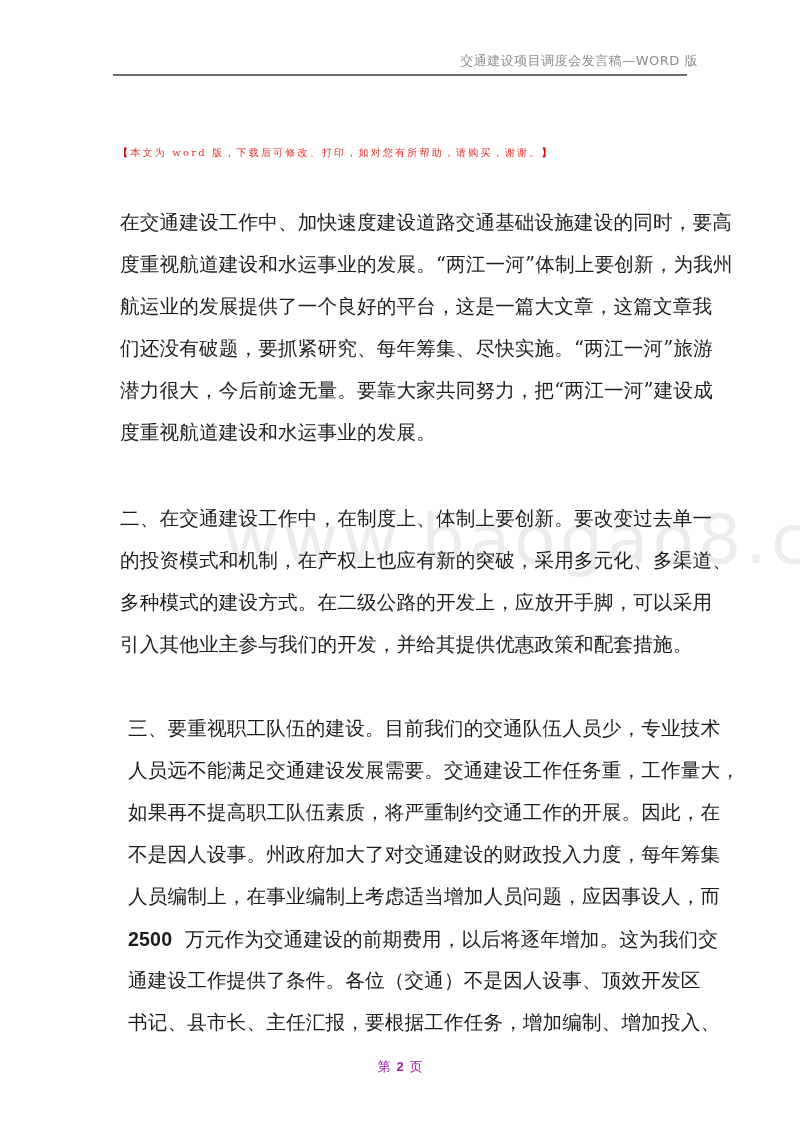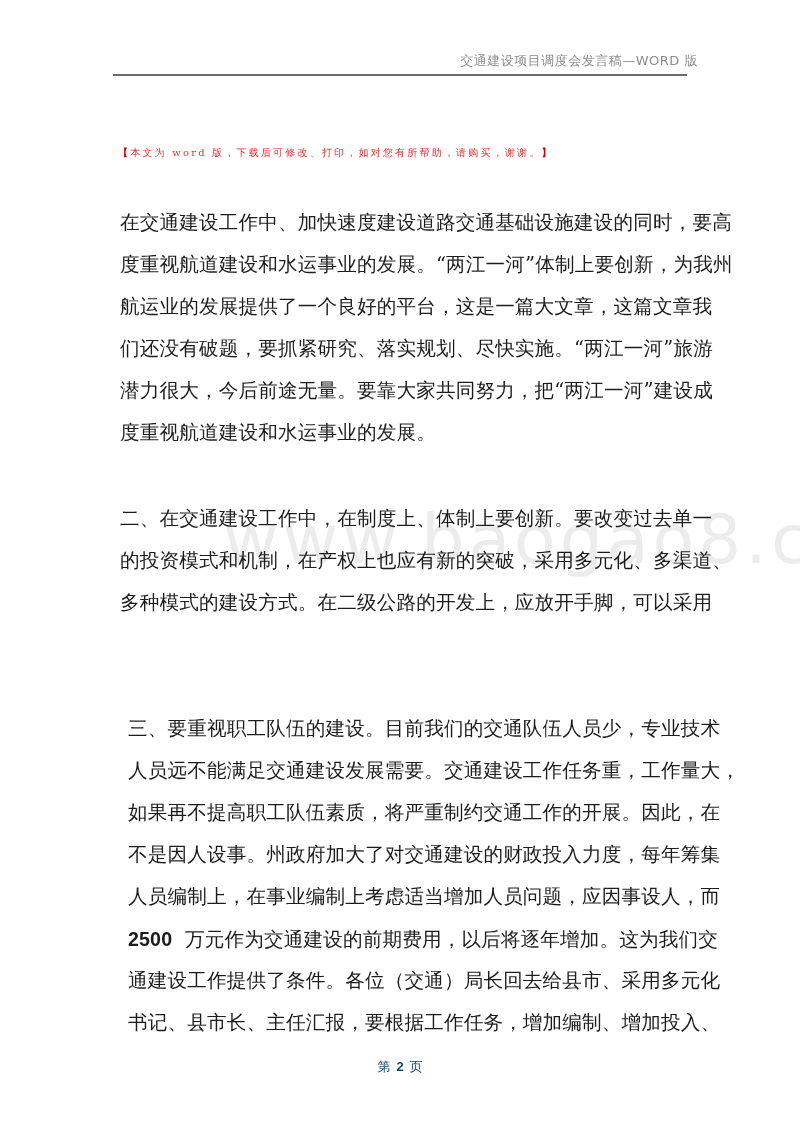--- a/index.html
+++ b/index.html
@@ -12,21 +12,21 @@
   .notice { position: absolute; left: 118px; top: 146px; font-size: 10px; color: #e0302c; white-space: nowrap;
             letter-spacing: 2.2px; font-family: "DejaVu Serif", "Liberation Serif", serif; }
   .notice .br { color: #d40000; font-weight: bold; }
   .para { position: absolute; left: 120px; width: 570px; font-size: 19.6px; line-height: 42px;
           letter-spacing: 0.15px; text-align: justify; color: #1c1c1c; }
   .para .line { display: block; height: 42px; white-space: nowrap; }
   .num { font-family: "Liberation Sans", "DejaVu Sans", sans-serif; font-weight: bold; }
   .watermark { position: absolute; left: 223px; top: 500px; font-size: 68px; color: rgba(150,150,150,0.18);
                font-family: "DejaVu Sans", "Liberation Sans", sans-serif; letter-spacing: 4px; white-space: nowrap;
                pointer-events: none; }
-  .footer { position: absolute; left: 0; width: 800px; top: 1058px; text-align: center; font-size: 13px; color: #0c4a6e; }
+  .footer { position: absolute; left: 0; width: 800px; top: 1058px; text-align: center; font-size: 13px; color: #a21caf; }
   .footer span { margin: 0 3px; }
   .footer .pg { font-weight: bold; font-family: "Liberation Sans", sans-serif; }
 </style>
 </head>
 <body>
 
 <div class="page">
 
   <div class="header-title">交通建设项目调度会发言稿—WORD 版</div>
   <div class="header-rule"></div>
@@ -34,39 +34,40 @@
   <div class="notice">
     <span class="br">【</span><span>本文为 word 版，下载后可修改、打印，如对您有所帮助，请购买，谢谢。</span><span class="br">】</span>
   </div>
 
   <div class="watermark">www.baogao8.com</div>
 
   <div class="para" style="top:202px;">
     <span class="line">在交通建设工作中、加快速度建设道路交通基础设施建设的同时，要高</span>
     <span class="line">度重视航道建设和水运事业的发展。“两江一河”体制上要创新，为我州</span>
     <span class="line">航运业的发展提供了一个良好的平台，这是一篇大文章，这篇文章我</span>
-    <span class="line">们还没有破题，要抓紧研究、落实规划、尽快实施。“两江一河”旅游</span>
+    <span class="line">们还没有破题，要抓紧研究、每年筹集、尽快实施。“两江一河”旅游</span>
     <span class="line">潜力很大，今后前途无量。要靠大家共同努力，把“两江一河”建设成</span>
     <span class="line">度重视航道建设和水运事业的发展。</span>
   </div>
 
   <div class="para" style="top:498px;">
     <span class="line">二、在交通建设工作中，在制度上、体制上要创新。要改变过去单一</span>
     <span class="line">的投资模式和机制，在产权上也应有新的突破，采用多元化、多渠道、</span>
     <span class="line">多种模式的建设方式。在二级公路的开发上，应放开手脚，可以采用</span>
+    <span class="line">引入其他业主参与我们的开发，并给其提供优惠政策和配套措施。</span>
   </div>
 
   <div class="para" style="top:708px;margin-left:8px;">
     <span class="line">三、要重视职工队伍的建设。目前我们的交通队伍人员少，专业技术</span>
     <span class="line">人员远不能满足交通建设发展需要。交通建设工作任务重，工作量大，</span>
     <span class="line">如果再不提高职工队伍素质，将严重制约交通工作的开展。因此，在</span>
     <span class="line">不是因人设事。州政府加大了对交通建设的财政投入力度，每年筹集</span>
     <span class="line">人员编制上，在事业编制上考虑适当增加人员问题，应因事设人，而</span>
     <span class="line"><span class="num">2500</span>&nbsp;&nbsp;<span>万元作为交通建设的前期费用，以后将逐年增加。这为我们交</span></span>
-    <span class="line">通建设工作提供了条件。各位（交通）局长回去给县市、采用多元化</span>
+    <span class="line">通建设工作提供了条件。各位（交通）不是因人设事、顶效开发区</span>
     <span class="line">书记、县市长、主任汇报，要根据工作任务，增加编制、增加投入、</span>
   </div>
 
   <div class="footer">
     <span>第</span><span class="pg">2</span><span>页</span>
   </div>
 
 </div>
 
 </body></html>

